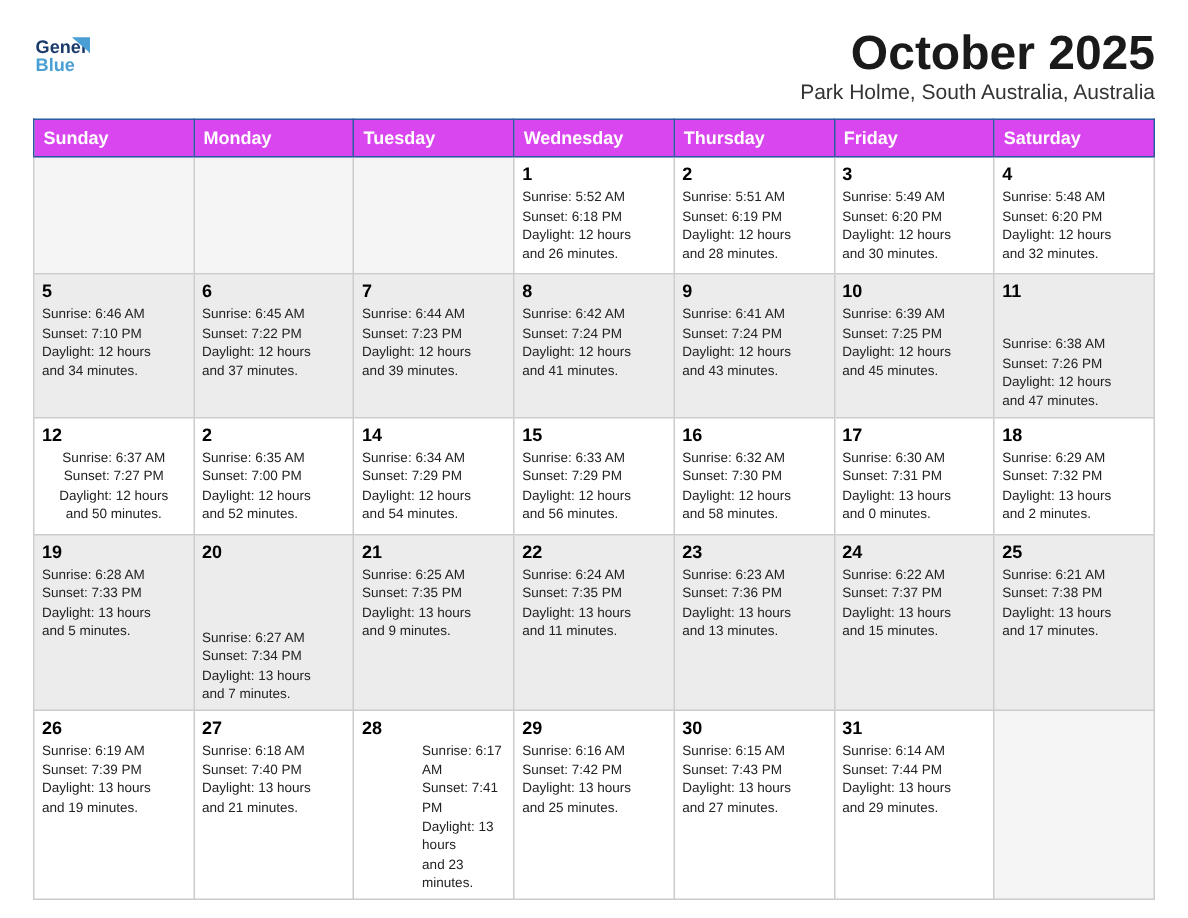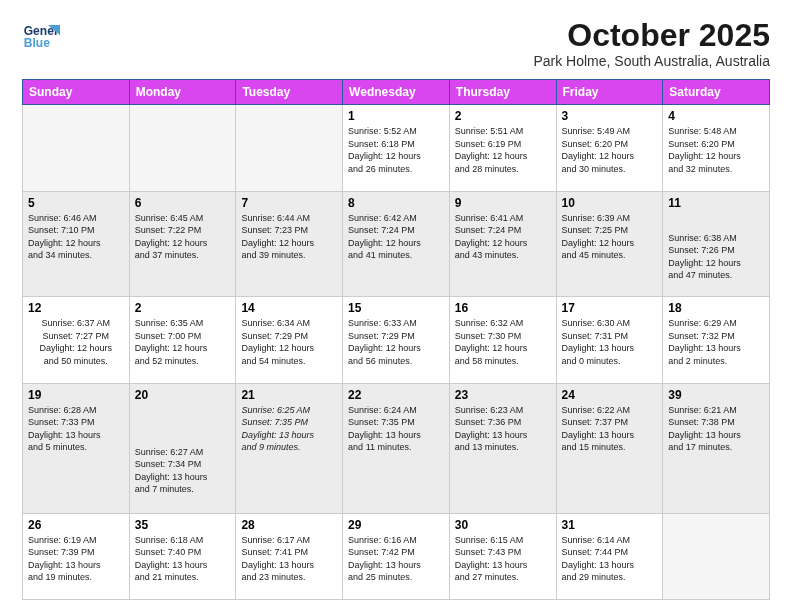--- a/index.html
+++ b/index.html
@@ -264,21 +264,21 @@
           </td>
           <td>
             <div class="day-num">20</div>
             <div class="day-info" style="white-space: pre-line; margin-top: 44px;">Sunrise: 6:27 AM
 Sunset: 7:34 PM
 Daylight: 13 hours
 and 7 minutes.</div>
           </td>
           <td>
             <div class="day-num">21</div>
-            <div class="day-info" style="white-space: pre-line; font-style: italic;">Sunrise: 6:25 AM
+            <div class="day-info" style="white-space: pre-line;">Sunrise: 6:25 AM
 Sunset: 7:35 PM
 Daylight: 13 hours
 and 9 minutes.</div>
           </td>
           <td>
             <div class="day-num">22</div>
             <div class="day-info" style="white-space: pre-line;">Sunrise: 6:24 AM
 Sunset: 7:35 PM
 Daylight: 13 hours
 and 11 minutes.</div>
@@ -291,45 +291,45 @@
 and 13 minutes.</div>
           </td>
           <td>
             <div class="day-num">24</div>
             <div class="day-info" style="white-space: pre-line;">Sunrise: 6:22 AM
 Sunset: 7:37 PM
 Daylight: 13 hours
 and 15 minutes.</div>
           </td>
           <td>
-            <div class="day-num">39</div>
+            <div class="day-num">25</div>
             <div class="day-info" style="white-space: pre-line;">Sunrise: 6:21 AM
 Sunset: 7:38 PM
 Daylight: 13 hours
 and 17 minutes.</div>
           </td>
         </tr>
         <tr>
           <td>
             <div class="day-num">26</div>
             <div class="day-info" style="white-space: pre-line;">Sunrise: 6:19 AM
 Sunset: 7:39 PM
 Daylight: 13 hours
 and 19 minutes.</div>
           </td>
           <td>
-            <div class="day-num">35</div>
+            <div class="day-num">27</div>
             <div class="day-info" style="white-space: pre-line;">Sunrise: 6:18 AM
 Sunset: 7:40 PM
 Daylight: 13 hours
 and 21 minutes.</div>
           </td>
           <td>
             <div class="day-num">28</div>
-            <div class="day-info" style="white-space: pre-line;">Sunrise: 6:17 AM
+            <div class="day-info" style="white-space: pre-line; margin-left: 40px;">Sunrise: 6:17 AM
 Sunset: 7:41 PM
 Daylight: 13 hours
 and 23 minutes.</div>
           </td>
           <td>
             <div class="day-num">29</div>
             <div class="day-info" style="white-space: pre-line;">Sunrise: 6:16 AM
 Sunset: 7:42 PM
 Daylight: 13 hours
 and 25 minutes.</div>

